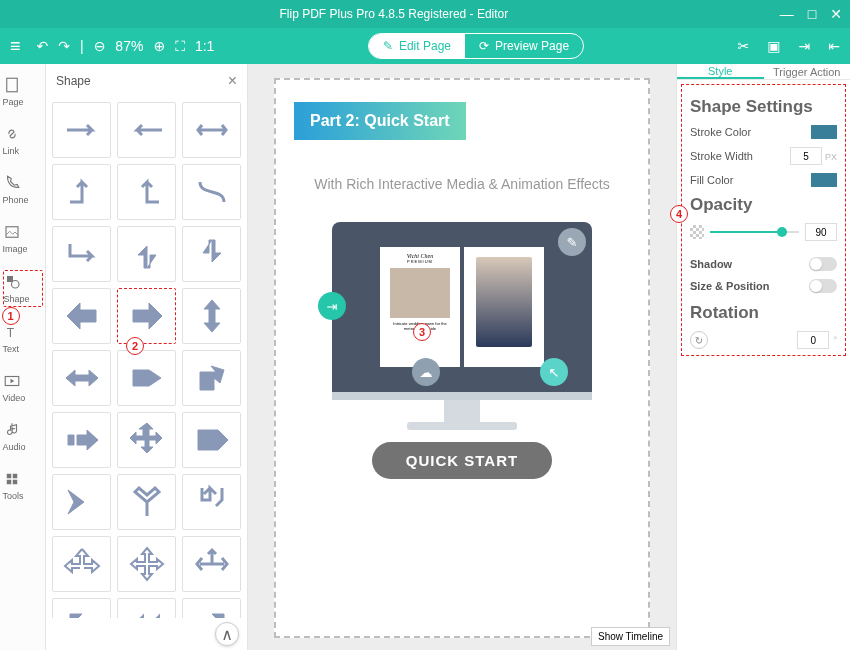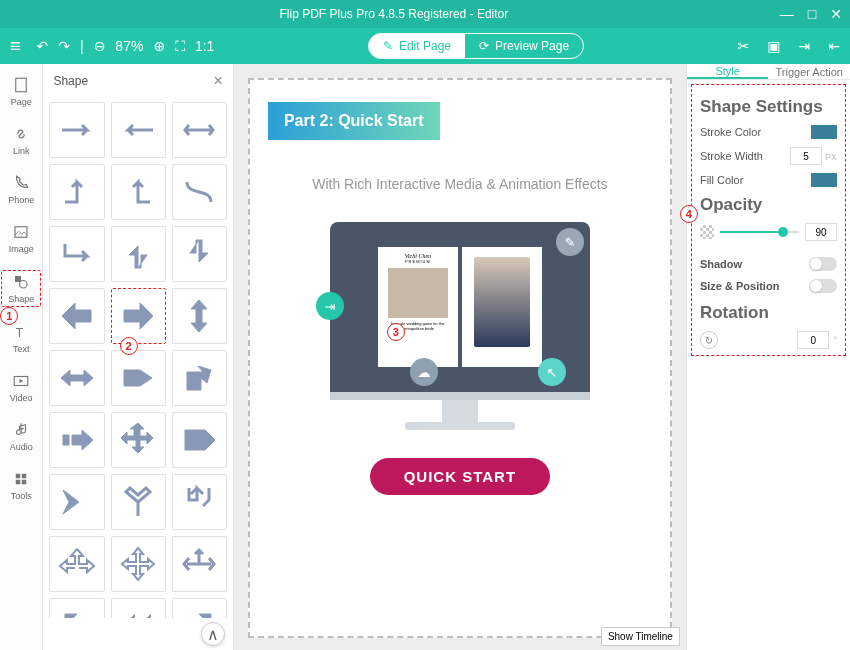--- a/index.html
+++ b/index.html
@@ -13,34 +13,34 @@
 .toolbar .tgrp span { cursor: pointer; }
 .toolbar .center { flex: 1; display: flex; justify-content: center; }
 .editpill { display: flex; border: 1.5px solid #fff; border-radius: 16px; overflow: hidden; height: 26px; }
 .editpill div { display: flex; align-items: center; gap: 6px; padding: 0 14px; font-size: 12px; cursor: pointer; }
 .editpill .left { background: #fff; color: #24c6aa; }
 .editpill .right { color: #fff; }
 .toolbar .ricons { display: flex; gap: 18px; font-size: 14px; }
 .toolbar .ricons span { cursor: pointer; }
 .main { flex: 1; display: flex; background: #fff; min-height: 0; }
 .leftrail { width: 46px; background: #fcfcfc; border-right: 1px solid #e4e4e4; display: flex; flex-direction: column; align-items: center; padding-top: 10px; gap: 14px; }
-.leftrail .item { display: flex; flex-direction: column; align-items: center; gap: 3px; font-size: 9px; color: #666; cursor: pointer; width: 40px; padding: 2px 0; }
+.leftrail .item { display: flex; flex-direction: column; align-items: flex-start; gap: 3px; font-size: 9px; color: #666; cursor: pointer; width: 40px; padding: 2px 0; }
 .leftrail .item svg { width: 18px; height: 18px; }
 .leftrail .item.sel { border: 1.5px dashed #e02020; border-radius: 2px; }
 .shape-panel { width: 202px; background: #fff; display: flex; flex-direction: column; border-right: 1px solid #e4e4e4; }
 .shape-head { display: flex; justify-content: space-between; align-items: center; padding: 8px 10px; font-size: 12px; color: #555; }
 .shape-head .close { cursor: pointer; font-size: 16px; color: #888; }
 .shape-grid { flex: 1; overflow-y: auto; display: grid; grid-template-columns: repeat(3, 1fr); gap: 6px; padding: 4px 6px; }
 .shape-cell { height: 56px; border: 1px solid #e0e0e0; border-radius: 2px; display: flex; align-items: center; justify-content: center; cursor: pointer; }
 .shape-cell.sel { border: 1.5px dashed #e02020; }
 .shape-cell svg { width: 40px; height: 40px; fill: #8a98b8; stroke: #8a98b8; }
 .shape-foot { display: flex; justify-content: flex-end; padding: 4px 8px; }
 .shape-foot .fab { width: 24px; height: 24px; border-radius: 50%; background: #fff; border: 1px solid #ccc; display: flex; align-items: center; justify-content: center; cursor: pointer; color: #666; box-shadow: 0 1px 3px rgba(0,0,0,.15); }
 .canvas-area { flex: 1; background: #ededed; display: flex; align-items: flex-start; justify-content: center; padding: 14px; position: relative; }
-.page { width: 424px; height: 560px; background: #fff; border: 2px dashed #bdbdbd; padding: 22px 18px; display: flex; flex-direction: column; align-items: center; position: relative; }
+.page { width: 376px; height: 560px; background: #fff; border: 2px dashed #bdbdbd; padding: 22px 18px; display: flex; flex-direction: column; align-items: center; position: relative; }
 .part2 { align-self: flex-start; background: linear-gradient(90deg,#2b9fd8,#6fd6b8); color: #fff; font-weight: bold; font-size: 16px; padding: 10px 16px; margin-bottom: 30px; }
 .h1 { font-size: 23px; color: #333; font-weight: bold; text-align: center; }
 .sub { font-size: 14px; color: #999; margin-top: 6px; text-align: center; }
 .selbox { position: absolute; top: 234px; left: 158px; width: 64px; height: 40px; border: 1.5px dashed #e02020; }
 .selbox .shp { position: absolute; left: 8px; top: 8px; width: 48px; height: 24px; }
 .selbox .dot { position: absolute; left: 50%; top: 50%; width: 12px; height: 12px; border-radius: 50%; background: #ffe13a; transform: translate(-50%,-50%); }
 .selbox .h { position: absolute; width: 7px; height: 7px; border: 1px solid #24c6aa; background: #fff; border-radius: 50%; }
 .selbox .h.tl{top:-4px;left:-4px}.selbox .h.tr{top:-4px;right:-4px}.selbox .h.bl{bottom:-4px;left:-4px}.selbox .h.br{bottom:-4px;right:-4px}
 .selbox .h.tm{top:-4px;left:50%;transform:translateX(-50%)}.selbox .h.bm{bottom:-4px;left:50%;transform:translateX(-50%)}
 .selbox .h.ml{top:50%;left:-4px;transform:translateY(-50%)}.selbox .h.mr{top:50%;right:-4px;transform:translateY(-50%)}
@@ -49,21 +49,21 @@
 .mon-scr { height: 170px; background: #4a5568; border-radius: 8px 8px 0 0; padding: 10px; display: flex; align-items: center; justify-content: center; gap: 4px; position: relative; }
 .mon-scr .pg { width: 80px; height: 120px; background: #fff; font-size: 6px; display:flex; flex-direction:column; align-items:center; padding:6px; }
 .mon-scr .pg .i1{width:60px;height:50px;background:#c8b8a8;margin-top:4px}
 .mon-scr .pg .i2{width:56px;height:90px;background:linear-gradient(#d8c8b8,#2a3a5a);margin-top:4px;border-radius:2px}
 .mon-scr .fb{position:absolute;width:28px;height:28px;border-radius:50%;background:#8fa0b0;display:flex;align-items:center;justify-content:center;color:#fff;font-size:13px}
 .mon-scr .fb.e{top:6px;right:6px;background:#9aa8b5}.mon-scr .fb.c{bottom:6px;left:80px}.mon-scr .fb.p{bottom:6px;right:24px;background:#5ad4c8}
 .mon-scr .fbin{position:absolute;left:-14px;top:70px;width:28px;height:28px;border-radius:50%;background:#26c6aa;color:#fff;display:flex;align-items:center;justify-content:center;font-size:13px}
 .mon-base { height: 8px; background: #c8d0d8; }
 .mon-stand { width: 36px; height: 22px; background: #d4dae0; margin: 0 auto; }
 .mon-foot { width: 110px; height: 8px; background: #d4dae0; margin: 0 auto; border-radius: 3px; }
-.qs-btn { margin-top: 28px; background: #be185d; color: #fff; font-weight: bold; font-size: 15px; padding: 10px 34px; border-radius: 20px; cursor: pointer; letter-spacing: 1px; }
+.qs-btn { margin-top: 12px; background: #737373; color: #fff; font-weight: bold; font-size: 15px; padding: 10px 34px; border-radius: 20px; cursor: pointer; letter-spacing: 1px; }
 .show-tl { position: absolute; bottom: 4px; right: 6px; background: #fff; border: 1px solid #ccc; font-size: 10px; padding: 3px 6px; cursor: pointer; }
 .rpanel { width: 174px; background: #fff; border-left: 1px solid #e4e4e4; display: flex; flex-direction: column; }
 .rtabs { display: flex; height: 16px; border-bottom: 1px solid #e8e8e8; }
 .rtabs div { flex: 1; display: flex; align-items: center; justify-content: center; font-size: 11px; color: #777; cursor: pointer; }
 .rtabs div.act { color: #24c6aa; border-bottom: 2px solid #24c6aa; }
 .rbody { border: 1.5px dashed #e02020; margin: 4px; padding: 6px 8px; font-size: 11px; color: #555; position: relative; }
 .rbody .sect { font-weight: bold; color: #666; margin: 6px 0 8px; font-size: 17px; }
 .row { display: flex; align-items: center; justify-content: space-between; margin: 8px 0; }
 .swatch { width: 26px; height: 14px; background: #3a7f99; cursor: pointer; }
 .inp { width: 32px; height: 18px; border: 1px solid #ddd; text-align: center; font-size: 10px; }

